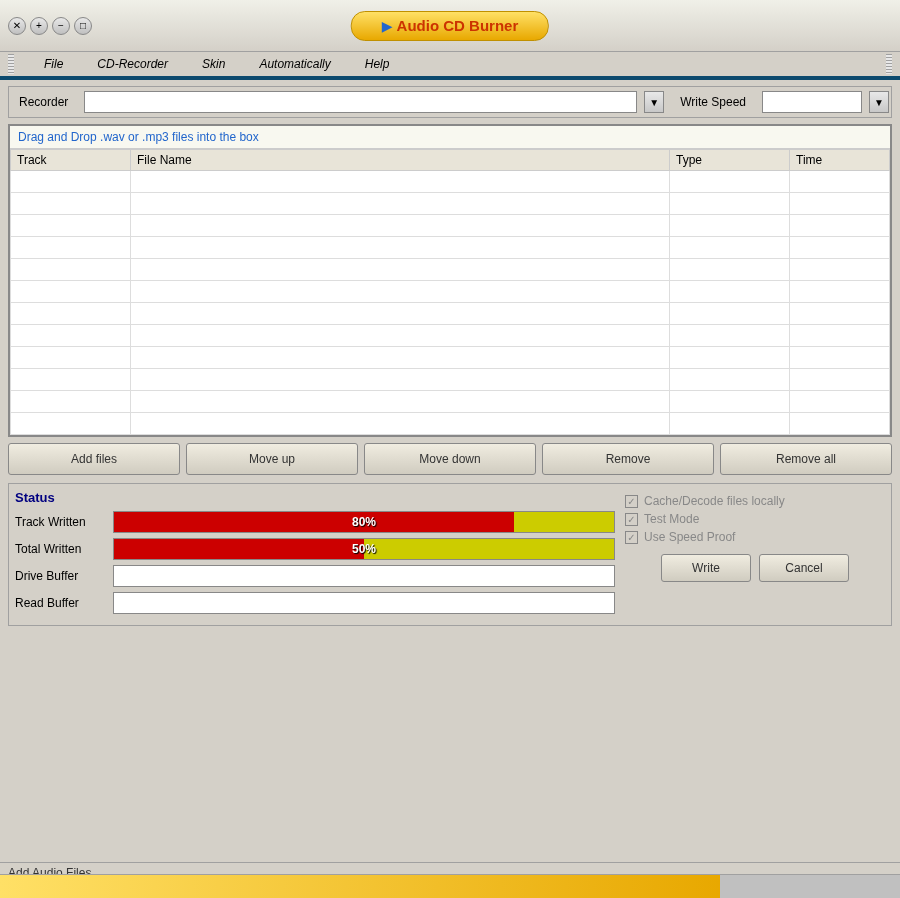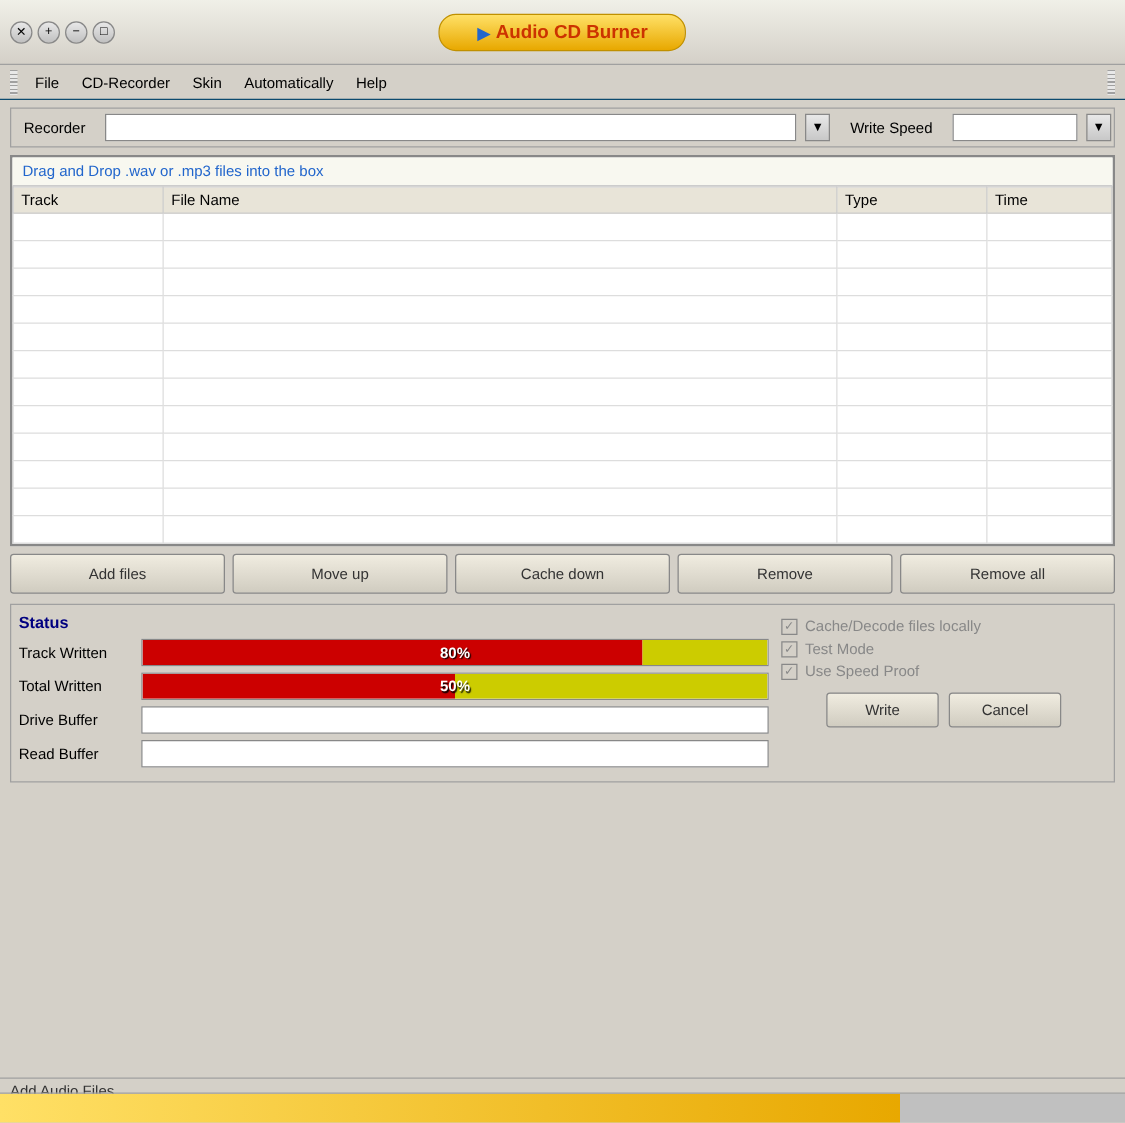--- a/index.html
+++ b/index.html
@@ -63,22 +63,23 @@
       font-weight: bold;
     }
 
     
     .menu-bar {
       background: #d4d0c8;
       height: 28px;
       display: flex;
       align-items: center;
       padding: 0 8px;
-      border-bottom: 1px solid #0c4a6e;
-      gap: 2px;
+      border-bottom: 4px solid #0c4a6e;
+      gap: 18px;
+      font-style: italic;
     }
     .menu-item {
       padding: 3px 8px;
       cursor: pointer;
       font-size: 12px;
       border-radius: 2px;
     }
     .menu-grip {
       width: 6px;
       height: 20px;
@@ -450,21 +451,21 @@
             <td></td>
             <td></td>
           </tr>
       </tbody>
     </table>
   </div>
 
   <div class="buttons-row">
     <button class="action-btn">Add files</button>
     <button class="action-btn">Move up</button>
-    <button class="action-btn">Cache down</button>
+    <button class="action-btn">Move down</button>
     <button class="action-btn">Remove</button>
     <button class="action-btn">Remove all</button>
   </div>
 
   <div class="status-section">
     <div class="status-left">
       <div class="status-title">Status</div>
 
       <div class="status-row">
         <span class="status-row-label">Track Written</span>

